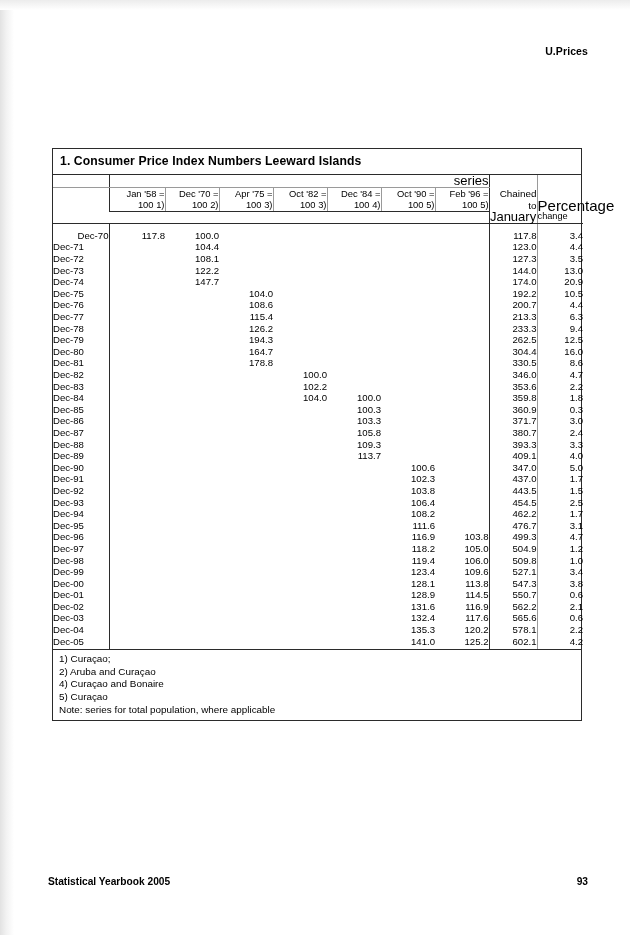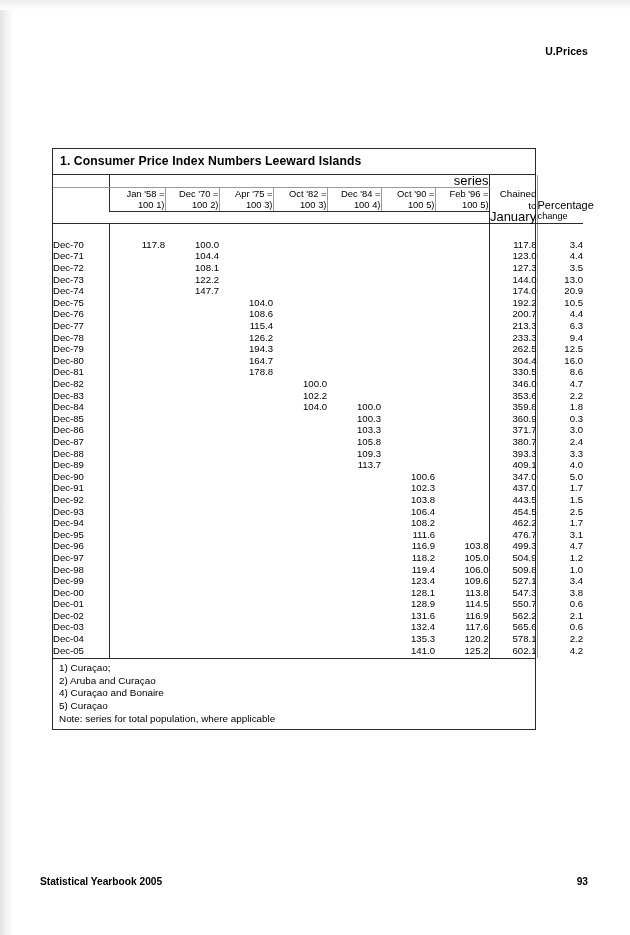--- a/index.html
+++ b/index.html
@@ -38,21 +38,21 @@
     font-size: 10.5px;
     font-weight: bold;
     letter-spacing: 0.1px;
   }
 
   
   .table-block {
     position: absolute;
     left: 52px;
     top: 148px;
-    width: 484px;
+    width: 530px;
     border: 1.6px solid #2b2b2b;
     background: #fff;
     box-sizing: border-box;
   }
 
   .table-title {
     font-size: 12.2px;
     font-weight: bold;
     padding: 5px 0 6px 7px;
     border-bottom: 1.6px solid #2b2b2b;
@@ -98,21 +98,21 @@
     text-align: right;
     font-weight: bold;
     font-size: 9.9px;
     padding-right: 4px;
     border-left: 1.4px solid #2b2b2b;
     vertical-align: top;
   }
   .hd-pct {
     text-align: center;
     font-weight: bold;
-    font-size: 11px;
+    font-size: 15px;
     padding-right: 4px;
     border-left: 1.0px solid #9a9a9a;
     vertical-align: bottom;
   }
   .hd-unit {
     text-align: right;
     font-weight: bold;
     font-size: 9.4px;
     padding-right: 3px;
     border-left: 1.0px solid #9a9a9a;
@@ -160,35 +160,35 @@
     padding-right: 5px;
     border-left: 1.4px solid #2b2b2b;
     white-space: nowrap;
   }
   td.pct {
     text-align: right;
     padding-right: 4px;
     border-left: 1.0px solid #9a9a9a;
     white-space: nowrap;
   }
-  tr.firstrow td { padding-top: 15px; }
+  tr.firstrow td { padding-top: 6px; text-align: right; }
   tr.lastrow td { padding-bottom: 2px; }
 
   .footnotes {
     border-top: 1.6px solid #2b2b2b;
     padding: 3px 0 4px 6px;
     font-size: 9.9px;
     font-weight: normal;
     line-height: 12.6px;
   }
   .footnotes div { white-space: nowrap; }
 
   .page-footer {
     position: absolute;
-    left: 40px;
+    left: 48px;
     right: 42px;
     top: 876px;
     display: flex;
     justify-content: space-between;
     align-items: baseline;
     font-size: 10.2px;
     font-weight: bold;
   }
 </style>
 </head>

